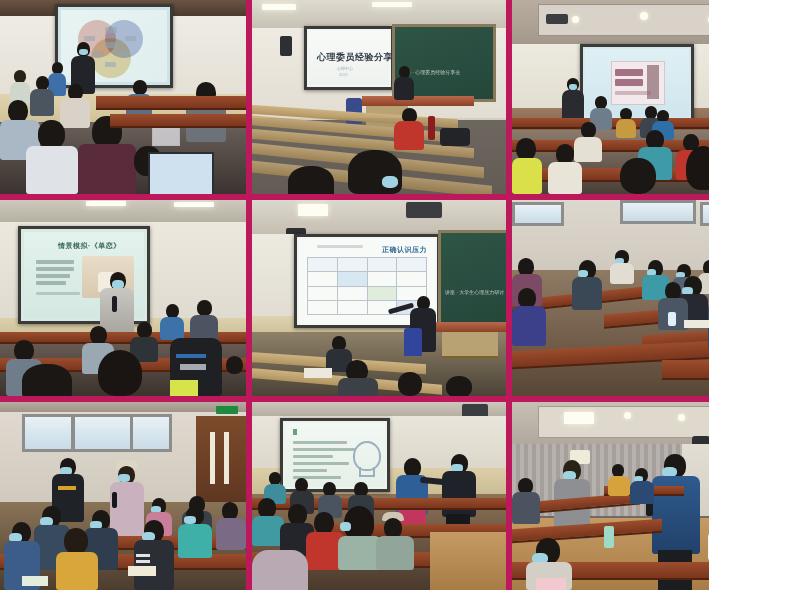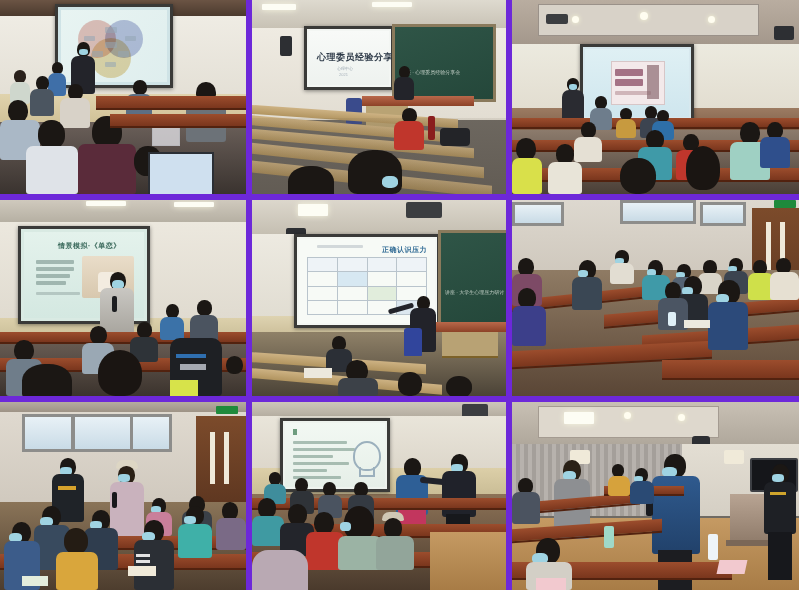--- a/index.html
+++ b/index.html
@@ -1,21 +1,21 @@
 <!DOCTYPE html>
 <html><head>
 <meta charset="utf-8">
 <style>
   html,body{margin:0;padding:0;background:#ffffff;}
   body{font-family:"Liberation Sans",sans-serif;}
 
   .collage{
     position:relative;
-    width:799px;height:590px;
-    background:#6d28d9;
+    width:709px;height:590px;
+    background:#be185d;
     overflow:hidden;
   }
   .cell{
     position:absolute;
     overflow:hidden;
     background:#6f6a63;
   }
   .photo{position:absolute;inset:0;overflow:hidden;}
 
   

